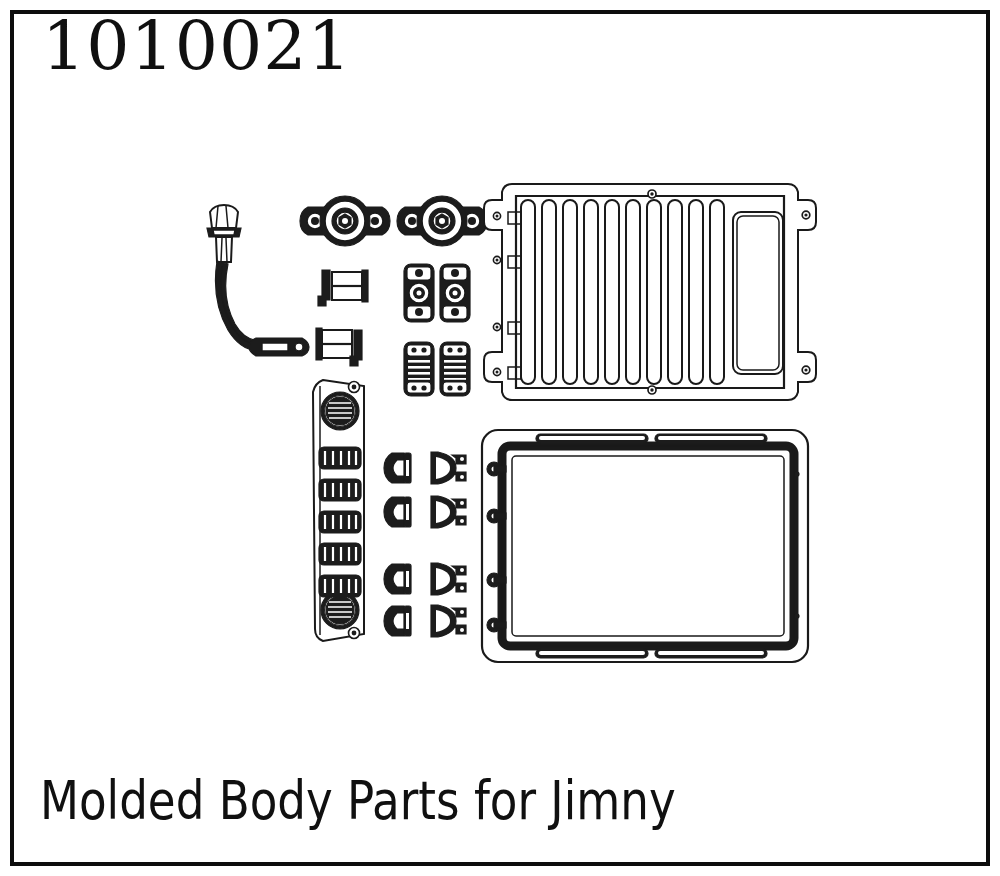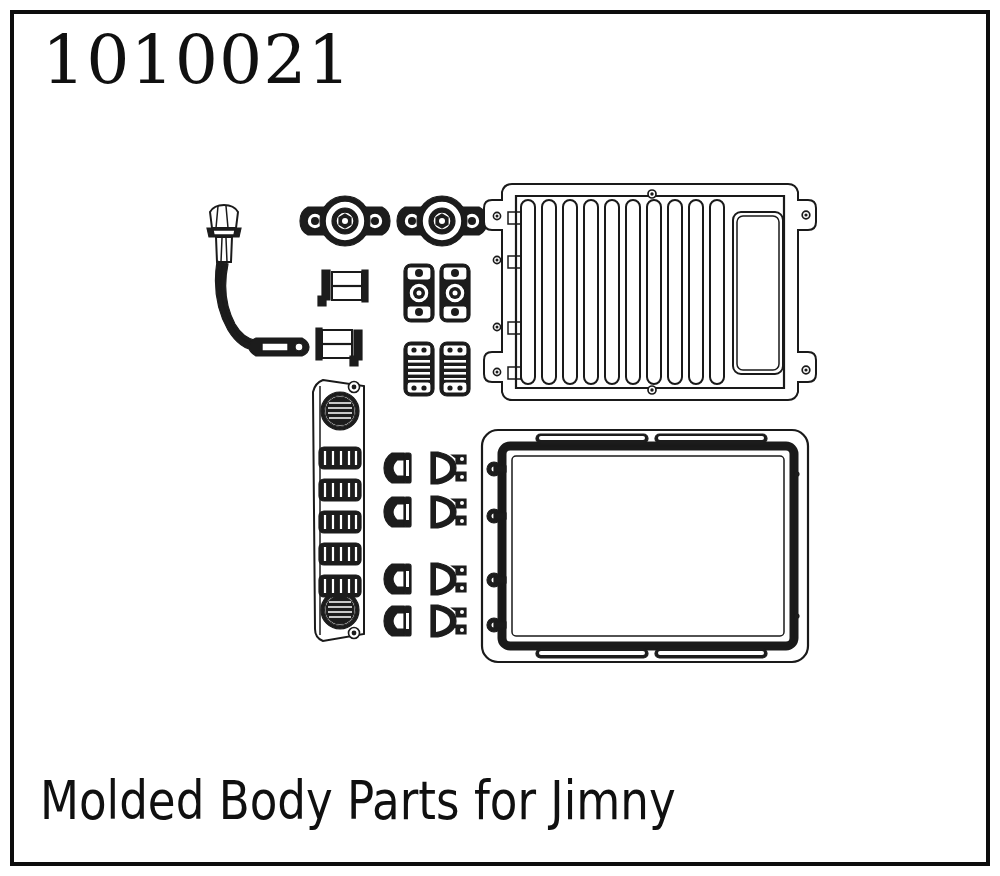--- a/index.html
+++ b/index.html
@@ -29,21 +29,21 @@
     height: 856px;
     border: 4px solid #0d0d0d;
     background: transparent;
     pointer-events: none;
   }
 
   
   #part-number {
     position: absolute;
     left: 42px;
-    top: 26px;
+    top: 12px;
     font-family: "DejaVu Serif", "Liberation Serif", serif;
     font-size: 68px;
     line-height: 68px;
     letter-spacing: 1px;
     color: #101010;
     white-space: nowrap;
   }
 
   
   #caption {

